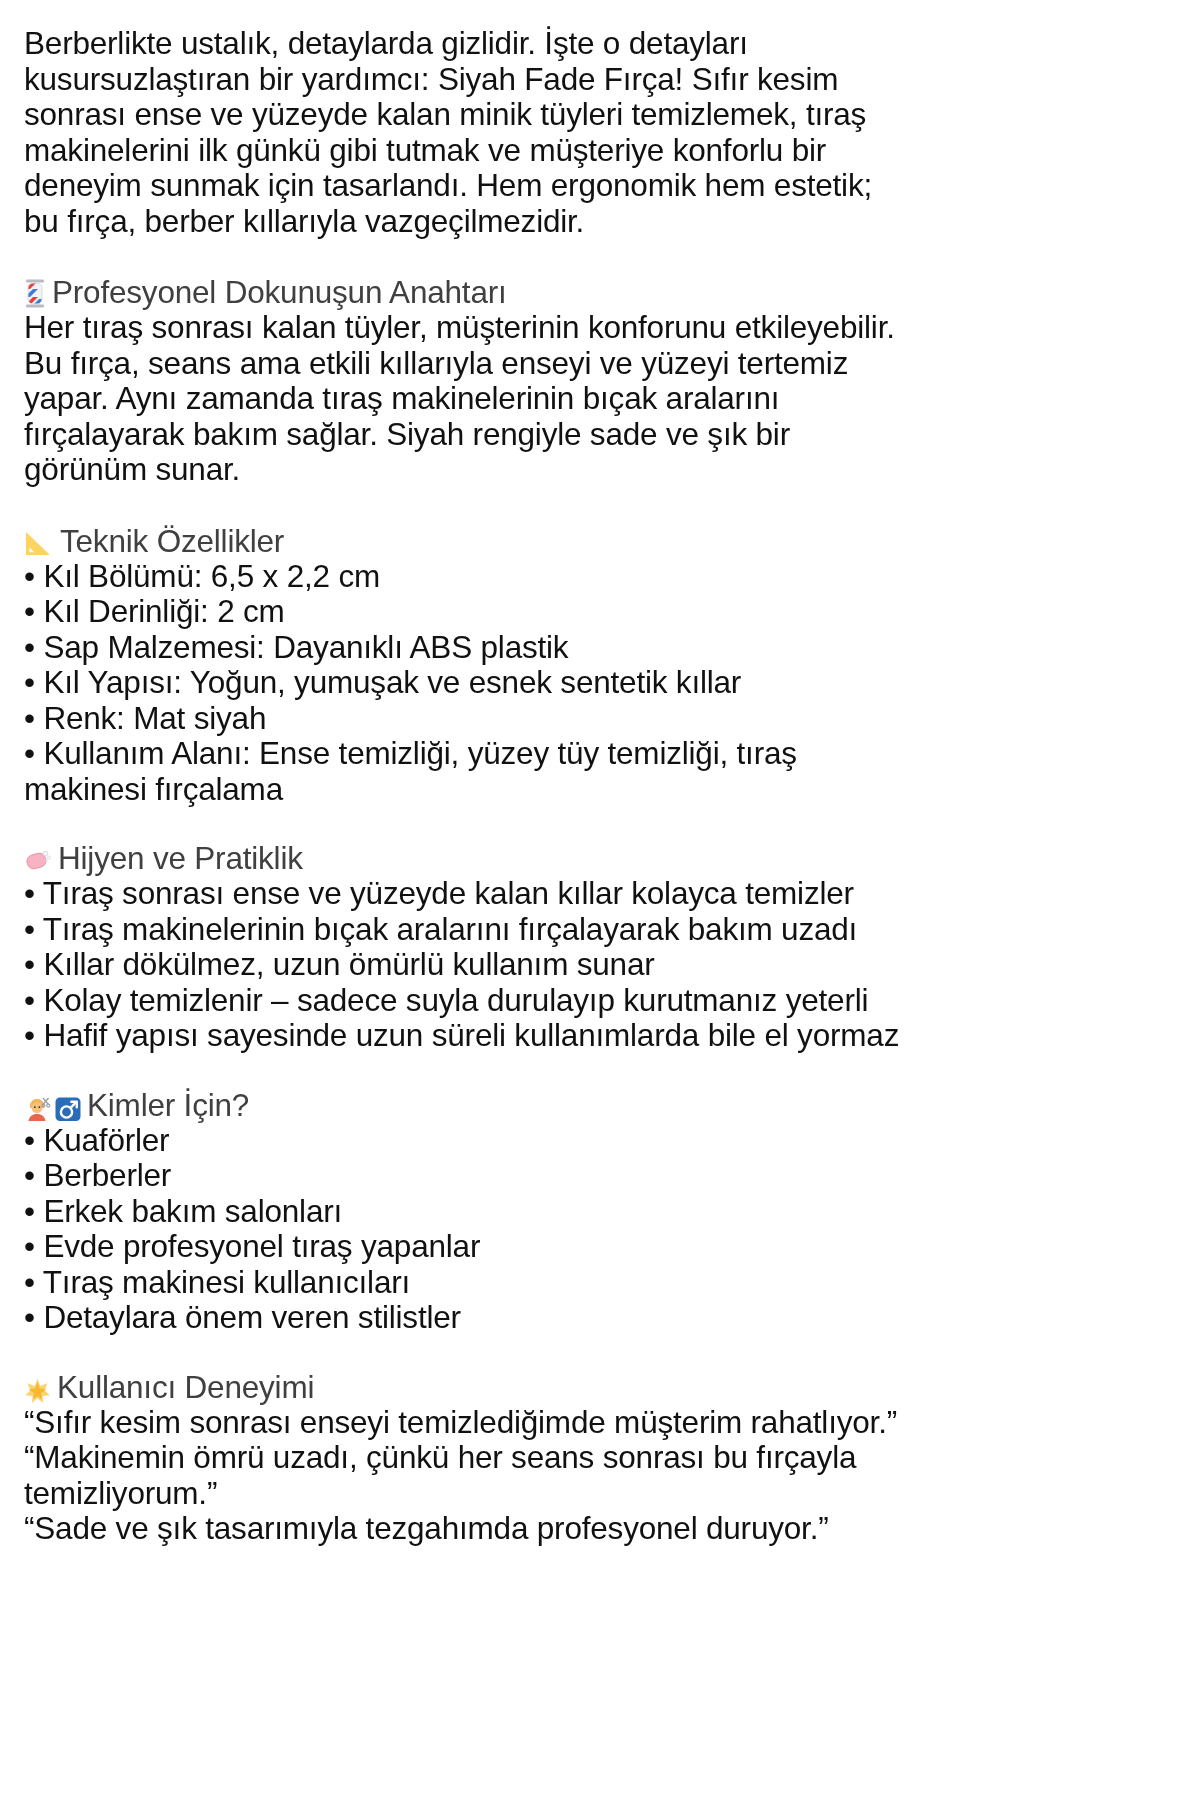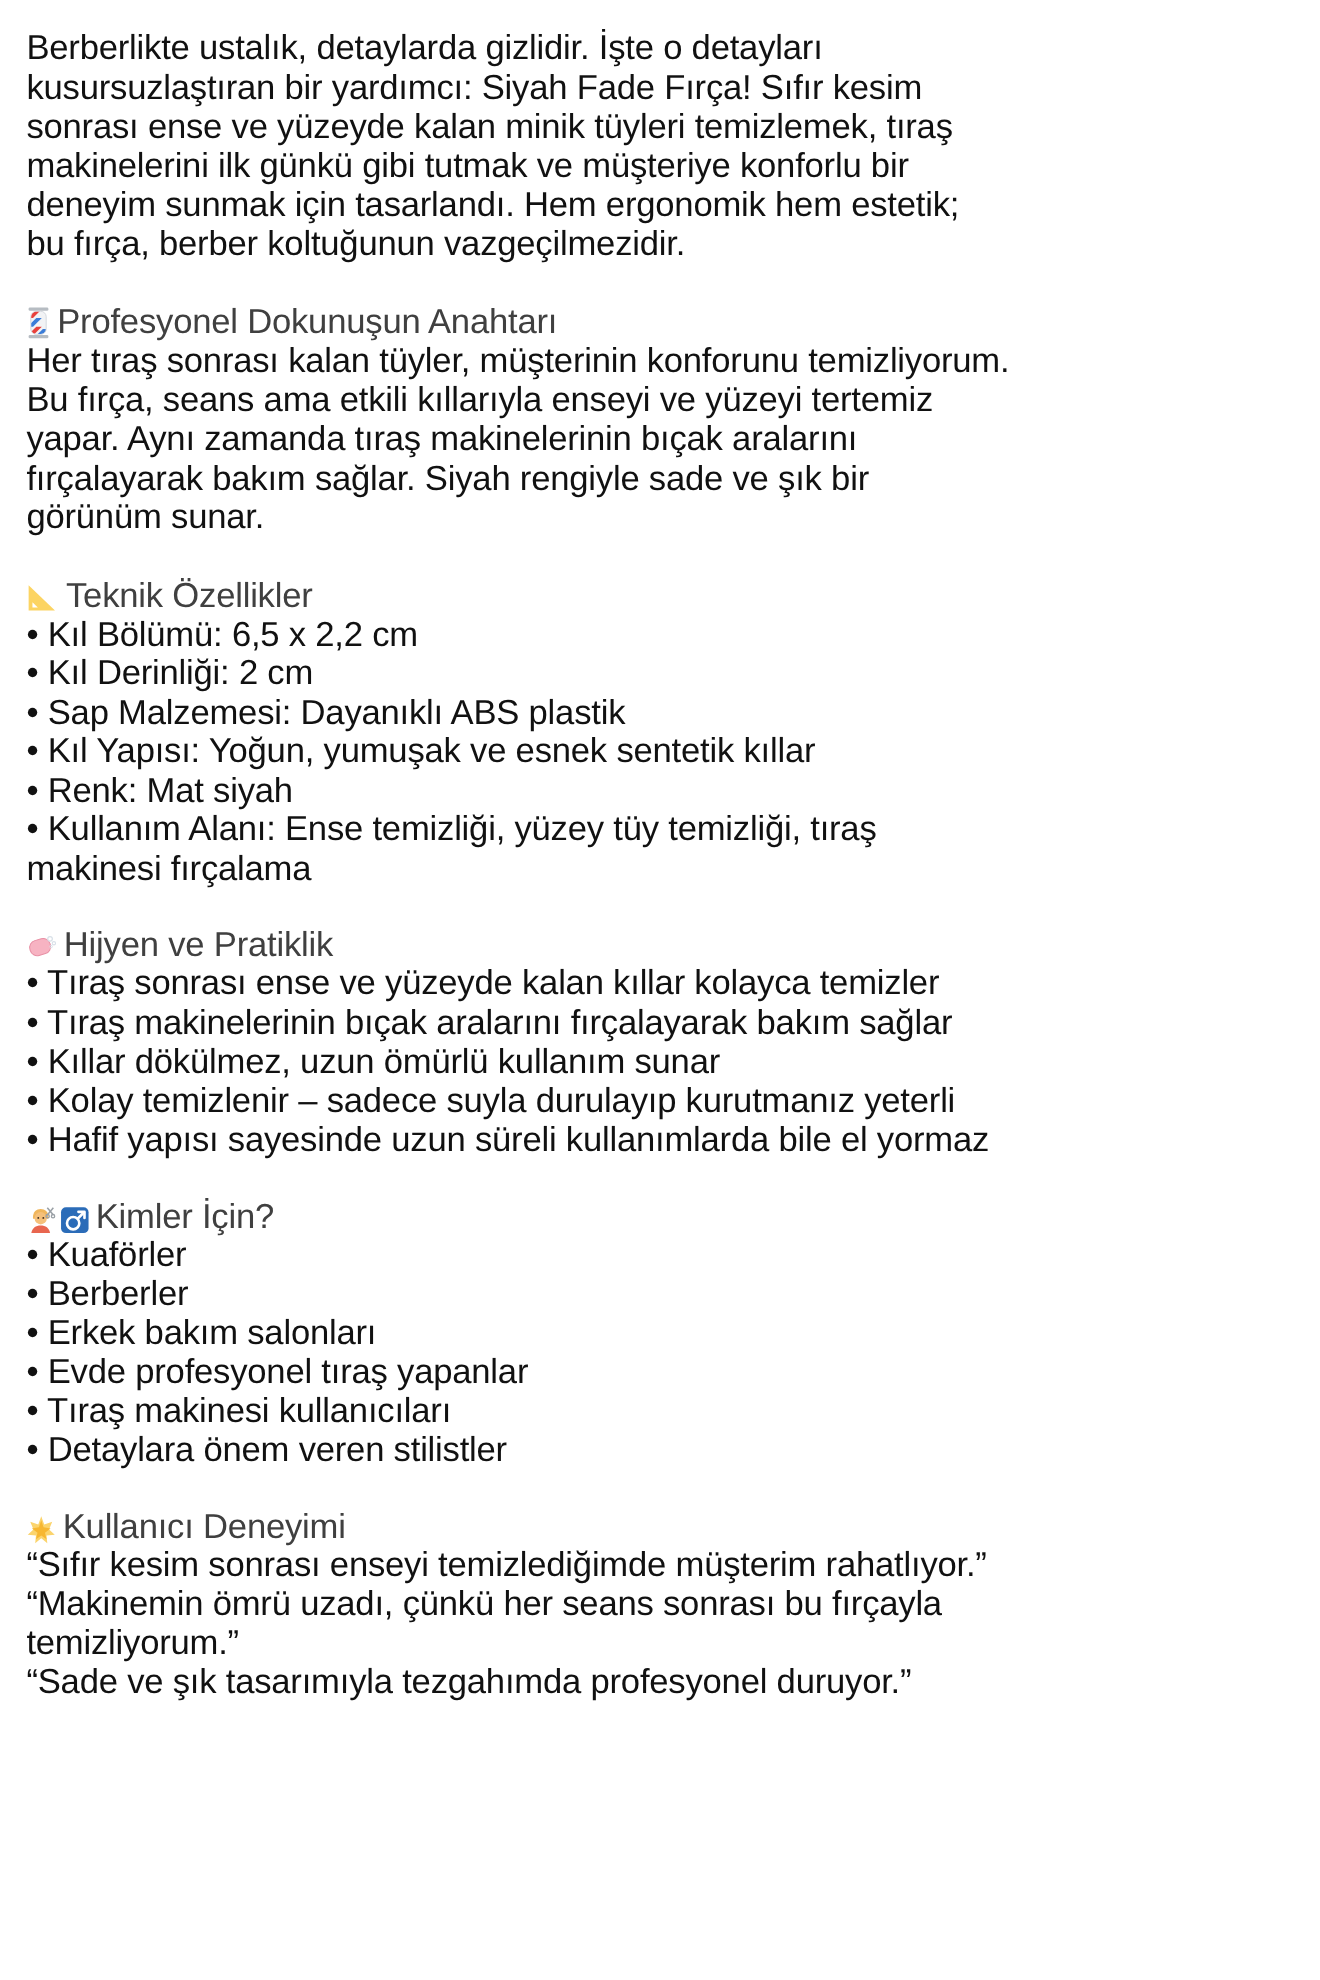--- a/index.html
+++ b/index.html
@@ -60,41 +60,41 @@
 <body>
 
 <div class="page">
 
   <div class="block">
     <div class="line">Berberlikte ustalık, detaylarda gizlidir. İşte o detayları</div>
     <div class="line">kusursuzlaştıran bir yardımcı: Siyah Fade Fırça! Sıfır kesim</div>
     <div class="line">sonrası ense ve yüzeyde kalan minik tüyleri temizlemek, tıraş</div>
     <div class="line">makinelerini ilk günkü gibi tutmak ve müşteriye konforlu bir</div>
     <div class="line">deneyim sunmak için tasarlandı. Hem ergonomik hem estetik;</div>
-    <div class="line">bu fırça, berber koltuğunun vazgeçilmezidir.</div>
+    <div class="line">bu fırça, berber kıllarıyla vazgeçilmezidir.</div>
   </div>
 
   <div class="gap"></div>
 
   <div class="block">
     <div class="section-head"><span class="ico"><svg width="22" height="30" viewBox="0 0 22 30">
             <rect x="2" y="0.5" width="18" height="3" rx="1.2" fill="#b6bcc2"></rect>
             <rect x="4" y="4" width="14" height="21" rx="5" fill="#f2f3f5" stroke="#cfd4d9" stroke-width="0.8"></rect>
             <clipPath id="bp">
               <rect x="4.4" y="4.4" width="13.2" height="20.2" rx="4.6"></rect>
             </clipPath>
             <g clip-path="url(#bp)">
               <path d="M1 10 L9 2 L14 2 L6 10 Z" fill="#e8413c"></path>
               <path d="M1 18 L9 10 L14 10 L6 18 Z" fill="#3b7dd8"></path>
               <path d="M1 26 L9 18 L14 18 L6 26 Z" fill="#e8413c"></path>
               <path d="M7 28 L15 20 L20 20 L12 28 Z" fill="#3b7dd8"></path>
             </g>
             <rect x="2" y="25.5" width="18" height="3" rx="1.2" fill="#b6bcc2"></rect>
           </svg></span><span>Profesyonel Dokunuşun Anahtarı</span></div>
-    <div class="line">Her tıraş sonrası kalan tüyler, müşterinin konforunu temizliyorum.</div>
+    <div class="line">Her tıraş sonrası kalan tüyler, müşterinin konforunu etkileyebilir.</div>
     <div class="line">Bu fırça, seans ama etkili kıllarıyla enseyi ve yüzeyi tertemiz</div>
     <div class="line">yapar. Aynı zamanda tıraş makinelerinin bıçak aralarını</div>
     <div class="line">fırçalayarak bakım sağlar. Siyah rengiyle sade ve şık bir</div>
     <div class="line">görünüm sunar.</div>
   </div>
 
   <div class="gap"></div>
 
   <div class="block">
     <div class="section-head"><span class="ico"><svg width="30" height="28" viewBox="0 0 30 28">
@@ -113,21 +113,21 @@
   <div class="gap-sm"></div>
 
   <div class="block">
     <div class="section-head"><span class="ico"><svg width="28" height="28" viewBox="0 0 28 28">
             <rect x="3" y="7" width="19" height="14" rx="6.5" transform="rotate(-16 12.5 14)" fill="#f7b3c2" stroke="#e88fa4" stroke-width="0.9"></rect>
             <circle cx="21.5" cy="6.5" r="2.1" fill="none" stroke="#d8e0e8" stroke-width="1.1"></circle>
             <circle cx="25" cy="10.5" r="1.5" fill="none" stroke="#d8e0e8" stroke-width="1"></circle>
             <circle cx="22.5" cy="13.5" r="1.1" fill="none" stroke="#d8e0e8" stroke-width="0.9"></circle>
           </svg></span><span>Hijyen ve Pratiklik</span></div>
     <div class="line">• Tıraş sonrası ense ve yüzeyde kalan kıllar kolayca temizler</div>
-    <div class="line">• Tıraş makinelerinin bıçak aralarını fırçalayarak bakım sağlar</div>
+    <div class="line">• Tıraş makinelerinin bıçak aralarını fırçalayarak bakım uzadı</div>
     <div class="line">• Kıllar dökülmez, uzun ömürlü kullanım sunar</div>
     <div class="line">• Kolay temizlenir – sadece suyla durulayıp kurutmanız yeterli</div>
     <div class="line">• Hafif yapısı sayesinde uzun süreli kullanımlarda bile el yormaz</div>
   </div>
 
   <div class="gap-sm"></div>
 
   <div class="block">
     <div class="section-head"><span class="ico ico-pair"><svg width="27" height="28" viewBox="0 0 27 28">
             <path d="M6 12.5 C6 7.5 9 5 13 5 C17 5 20 7.5 20 12.5 L20 14 L6 14 Z" fill="#f0b65c"></path>

